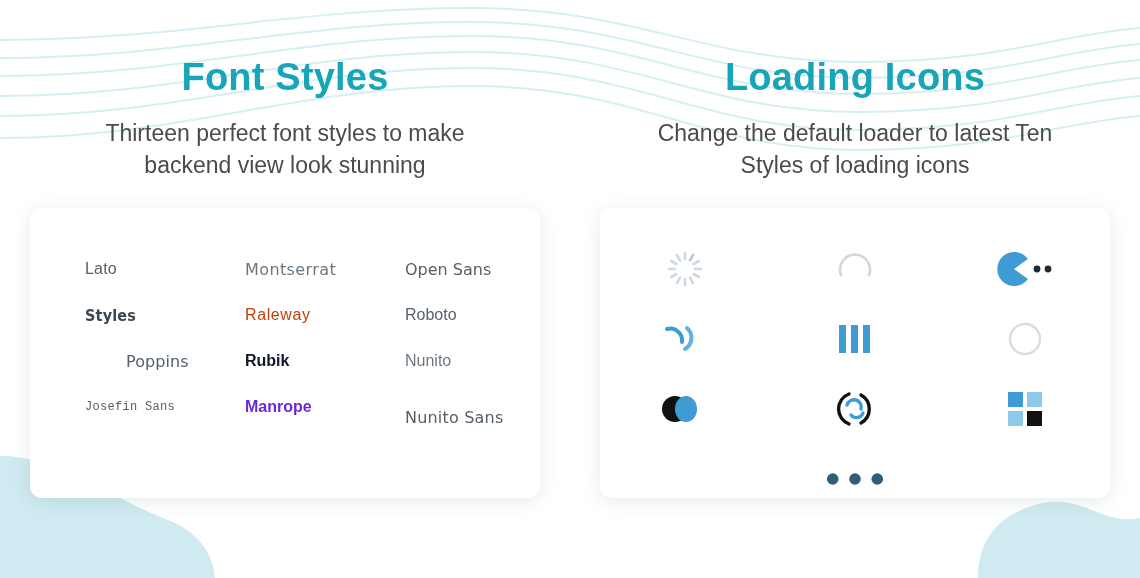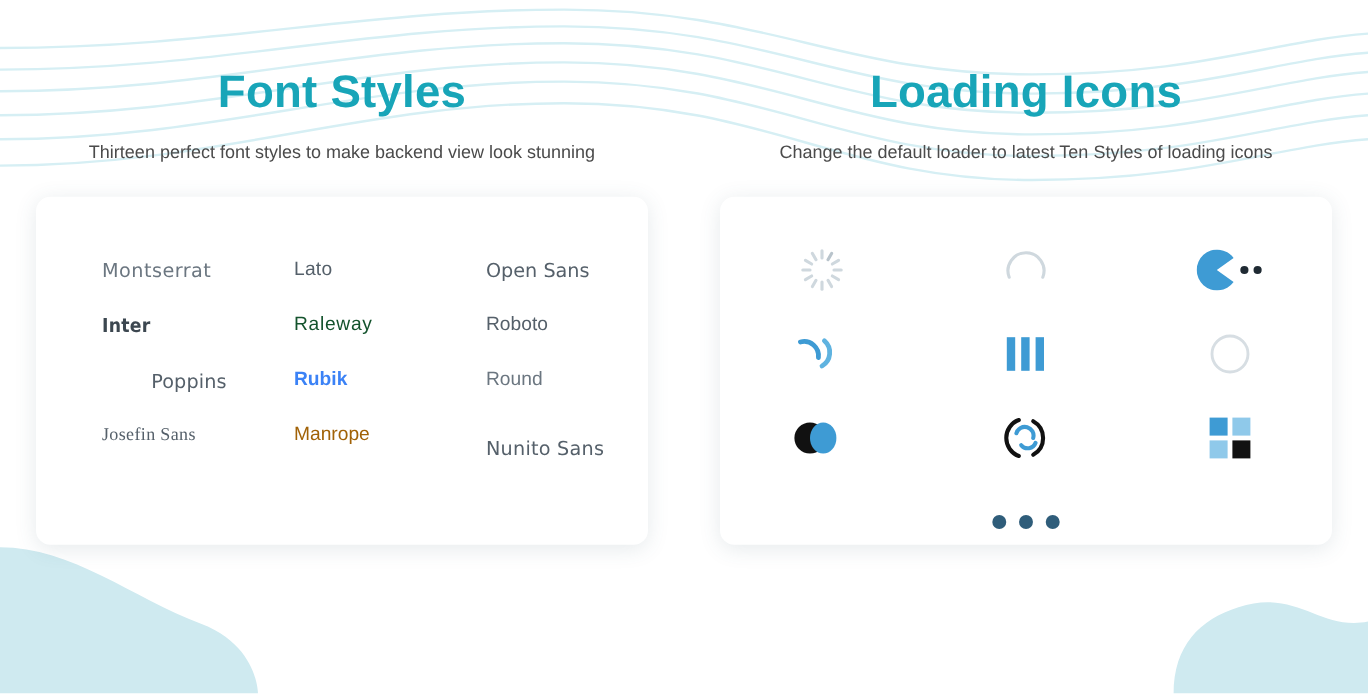--- a/index.html
+++ b/index.html
@@ -52,21 +52,21 @@
     margin-top: 57px;
     font-size: 38px;
     font-weight: bold;
     color: #18a5b8;
     letter-spacing: 0.2px;
     text-align: center;
     line-height: 1.1;
   }
   .col-subtitle {
     margin-top: 18px;
-    font-size: 15px;
+    font-size: 23px;
     color: #4b4b4b;
     text-align: center;
     line-height: 1.42;
     max-width: 430px;
   }
 
   .card {
     margin-top: 26px;
     width: 510px;
     height: 290px;
@@ -85,28 +85,28 @@
   }
   .font-name {
     font-size: 16px;
     color: #55606a;
     white-space: nowrap;
   }
   .f-lato        { font-family: "Liberation Sans", sans-serif; letter-spacing: .2px; }
   .f-montserrat  { font-family: "DejaVu Sans", sans-serif; letter-spacing: .4px; color:#6b7680; }
   .f-opensans    { font-family: "DejaVu Sans", sans-serif; }
   .f-oswald      { font-family: "DejaVu Sans Condensed", "DejaVu Sans", sans-serif; font-weight: bold; font-stretch: condensed; letter-spacing:.2px; color:#3c4750;}
-  .f-raleway     { font-family: "Liberation Sans", sans-serif; color:#14532d; letter-spacing:.6px;}
+  .f-raleway     { font-family: "Liberation Sans", sans-serif; color:#c2410c; letter-spacing:.6px;}
   .f-roboto      { font-family: Liberation Sans, sans-serif; }
   .f-poppins     { font-family: "DejaVu Sans", sans-serif; letter-spacing:.1px;margin-left:41px; }
-  .f-rubik       { font-family: "Liberation Sans", sans-serif; font-weight: bold; color:#3b82f6; }
+  .f-rubik       { font-family: "Liberation Sans", sans-serif; font-weight: bold; color:#0f172a; }
   .f-inter       { font-family: "Liberation Sans", sans-serif; color:#6b7680; }
-  .f-josefin     { font-family: Liberation Serif, serif; font-size:15px; letter-spacing:.3px; }
+  .f-josefin     { font-family: Liberation Mono, monospace; font-size:12px; letter-spacing:.3px; }
   .f-varela      { font-family: "DejaVu Sans", sans-serif; letter-spacing:.1px; }
-  .f-manrope     { font-family: "Liberation Sans", sans-serif; color:#a16207; }
+  .f-manrope     { font-family: "Liberation Sans", sans-serif; color:#6d28d9;font-weight:bold; }
   .f-nunito      { font-family: "DejaVu Sans", sans-serif; letter-spacing:.2px;margin-top:20px; }
 
   
   .loaders-grid {
     padding: 26px 0 0 0;
     display: grid;
     grid-template-columns: repeat(3, 1fr);
     grid-auto-rows: 70px;
     align-items: center;
     justify-items: center;
@@ -142,31 +142,31 @@
 </svg>
 
 <div class="page">
 
   <div class="column">
     <div class="col-title">Font Styles</div>
     <div class="col-subtitle">Thirteen perfect font styles to make backend view look stunning</div>
 
     <div class="card">
       <div class="fonts-grid">
+        <div class="font-name f-lato">Lato</div>
         <div class="font-name f-montserrat">Montserrat</div>
-        <div class="font-name f-lato">Lato</div>
         <div class="font-name f-opensans">Open Sans</div>
 
-        <div class="font-name f-oswald">Inter</div>
+        <div class="font-name f-oswald">Styles</div>
         <div class="font-name f-raleway">Raleway</div>
         <div class="font-name f-roboto">Roboto</div>
 
         <div class="font-name f-poppins">Poppins</div>
         <div class="font-name f-rubik">Rubik</div>
-        <div class="font-name f-inter">Round</div>
+        <div class="font-name f-inter">Nunito</div>
 
         <div class="font-name f-josefin">Josefin Sans</div>
         <div class="font-name f-manrope">Manrope</div>
 
         <div class="font-name f-nunito">Nunito Sans</div>
       </div>
     </div>
   </div>
 
   <div class="column">

